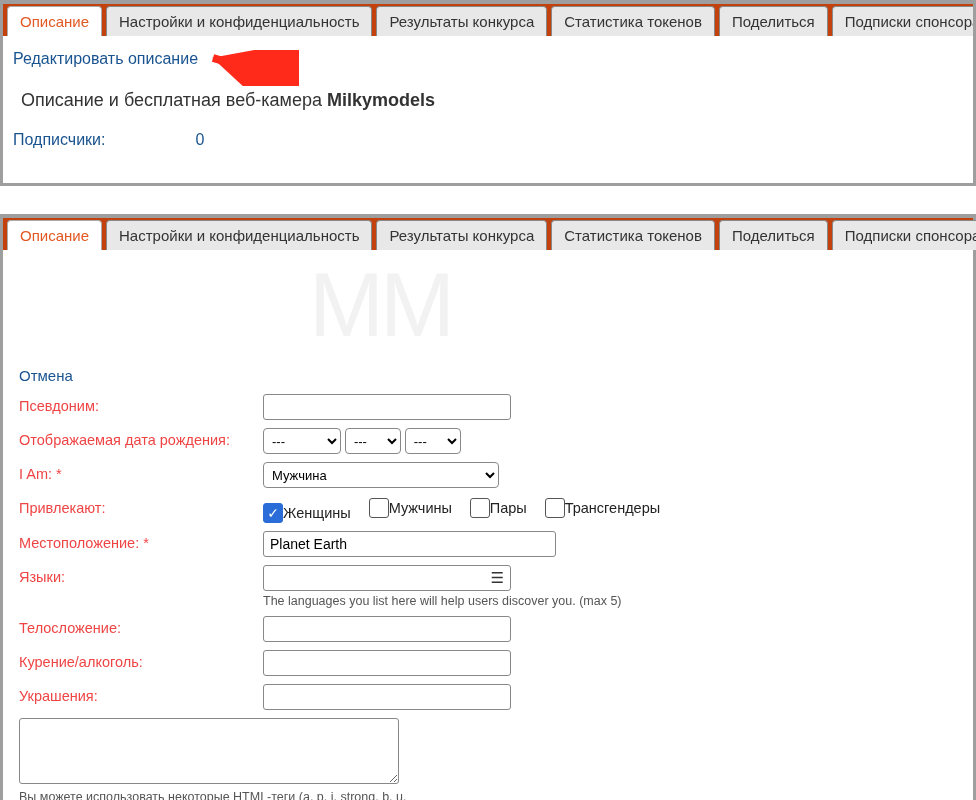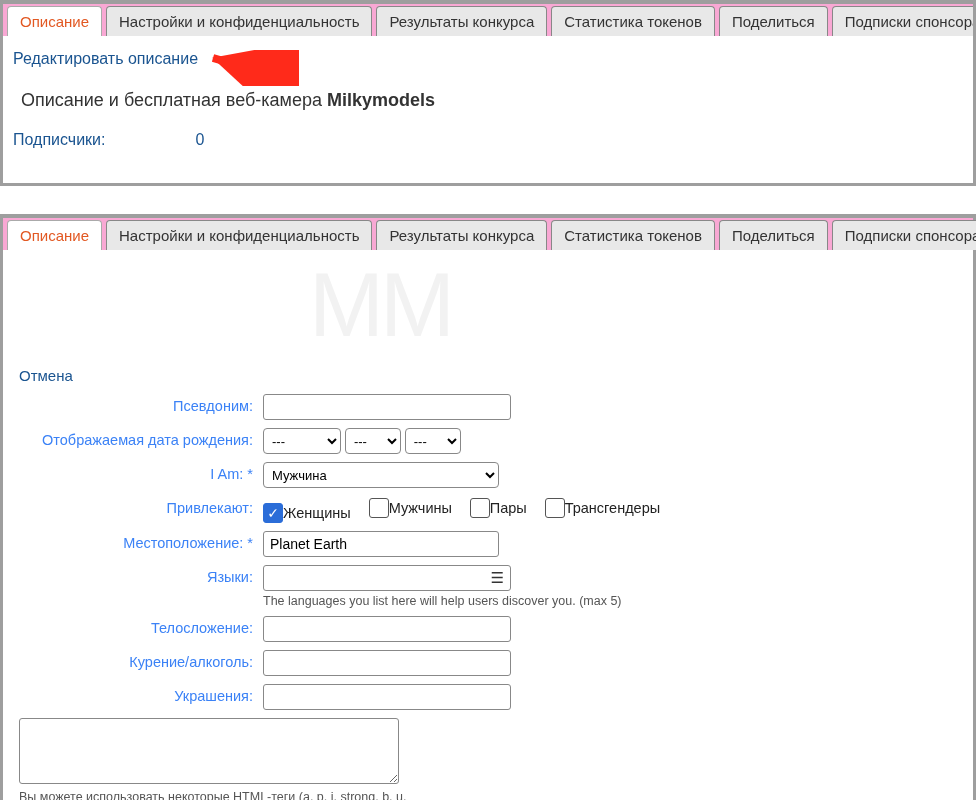--- a/index.html
+++ b/index.html
@@ -17,21 +17,21 @@
     border: 3px solid #9e9e9e;
     border-top: 4px solid #9e9e9e;
     margin-bottom: 28px;
     background: #fff;
   }
 
   
   .tabstrip {
     display: flex;
     align-items: flex-end;
-    background: #f9a8d4;
+    background: #c2410c;
     padding-left: 4px;
     gap: 4px;
     height: 32px;
   }
   .tab {
     background: #e8e8e8;
     border: 1px solid #888;
     border-bottom: none;
     border-radius: 4px 4px 0 0;
     padding: 5px 12px 5px 12px;
@@ -90,24 +90,23 @@
     display:inline-block;
     margin-bottom:10px;
   }
   .form-row {
     display:flex;
     align-items:flex-start;
     margin-bottom: 8px;
   }
   .form-label {
     width: 244px;
-    text-align: right;
     padding-right: 10px;
     padding-top: 4px;
-    color:#3b82f6;
+    color:#ef4444;
     font-size:14.5px;
   }
   .form-control { flex:1; }
   input[type="text"].txt {
     height: 26px;
     border:1px solid #888;
     border-radius:3px;
     padding:2px 6px;
     font-size:14px;
   }
@@ -282,21 +281,21 @@
         <span class="chk">
             <span class="chkbox"></span>
             <span>Трансгендеры</span>
           </span>
       </div>
     </div>
 
     <div class="form-row">
       <div class="form-label">Местоположение: *</div>
       <div class="form-control">
-        <input type="text" class="txt" style="width: 236px;" value="Planet Earth">
+        <input type="text" class="txt" style="width: 293px;" value="Planet Earth">
       </div>
     </div>
 
     <div class="form-row">
       <div class="form-label">Языки:</div>
       <div class="form-control">
         <div class="lang-input">
           <span class="list-icon">☰</span>
         </div>
         <div class="hint">The languages you list here will help users discover you. (max 5)</div>

